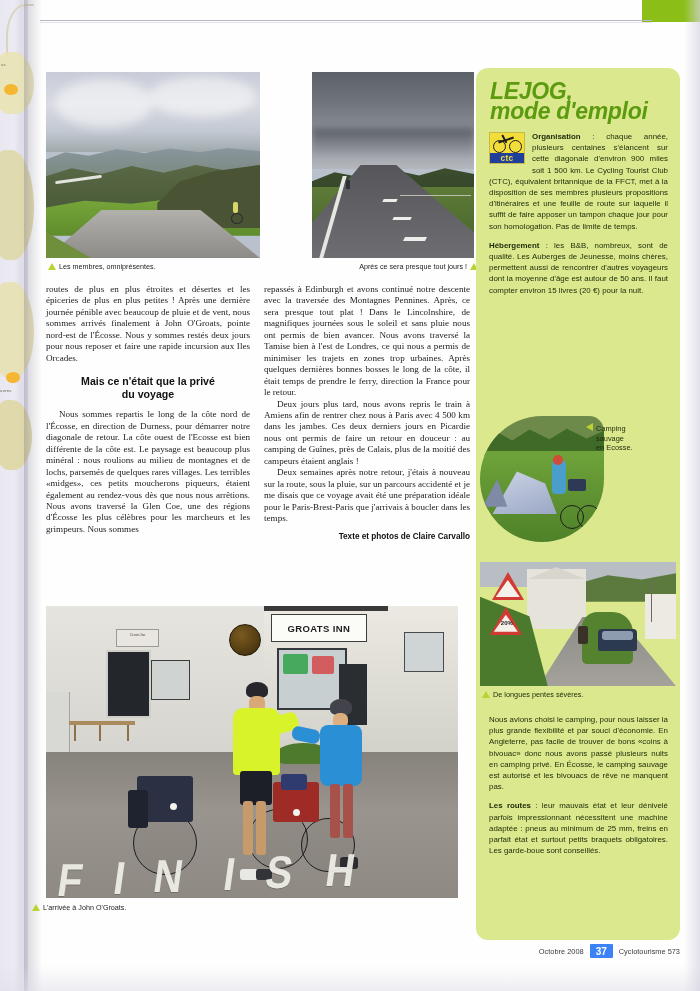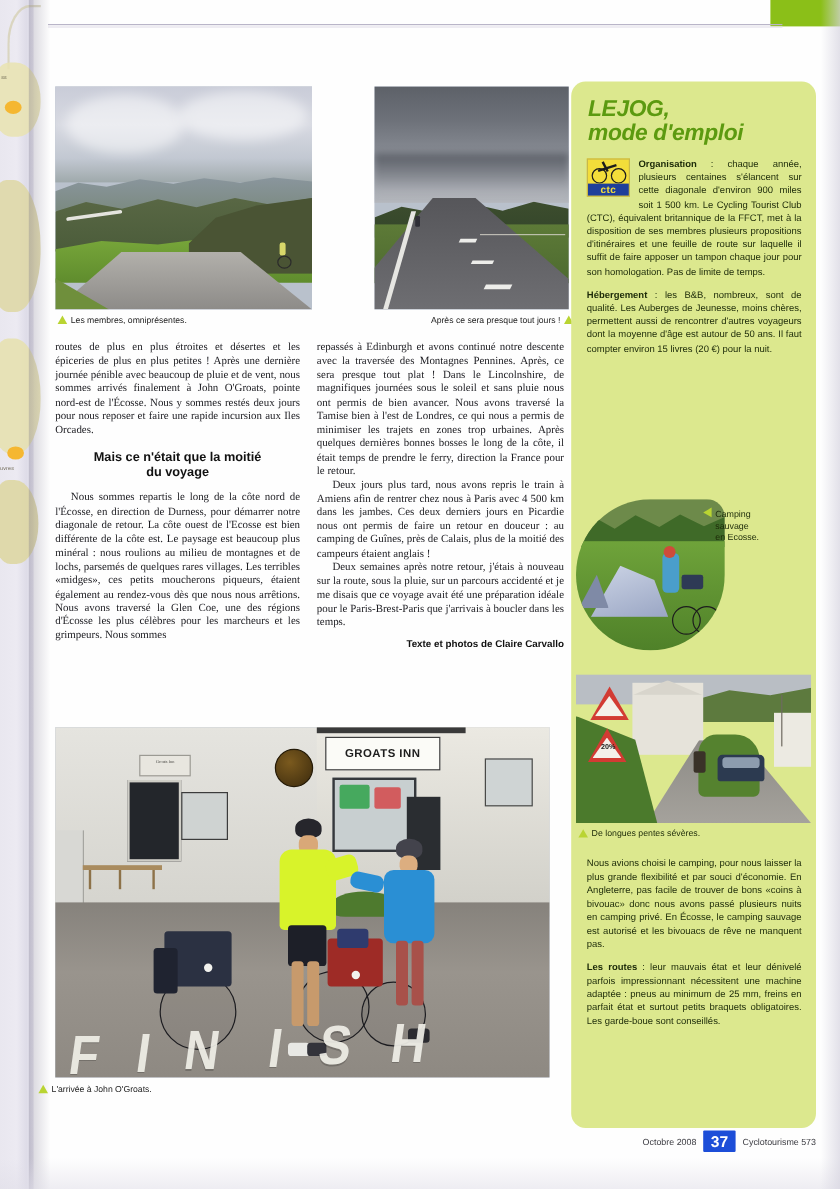--- a/index.html
+++ b/index.html
@@ -221,21 +221,21 @@
   }
 
   
   #sidebar{
     position:absolute;left:476px;top:68px;width:204px;height:872px;
     background:#dce88e;border-radius:12px;
   }
   .sb-title{
     font-family:"Liberation Sans",sans-serif;
     font-weight:bold;font-style:italic;
-    color:#5c9a10;font-size:19px;line-height:19.5px;
+    color:#5c9a10;font-size:23px;line-height:19.5px;
     padding:14px 0 0 14px;letter-spacing:-.3px;
   }
   .sb-title .l2{display:block;margin-top:0;}
   .sb-body{
     padding:10px 12px 0 13px;
     font-family:"Liberation Sans",sans-serif;
     font-size:7.9px;line-height:11.2px;
     color:#1c2a08;text-align:justify;
   }
   .sb-body p{margin:0 0 8px 0;}
@@ -308,21 +308,21 @@
   .sign b{position:absolute;left:-5px;top:13px;font-family:"Liberation Sans",sans-serif;
      font-size:6px;color:#1c1c1c;}
 
   
   .footer{
     position:absolute;left:480px;top:944px;width:200px;height:14px;
     font-family:"Liberation Sans",sans-serif;font-size:7.4px;color:#3c3c42;
     display:flex;align-items:center;justify-content:flex-end;gap:6px;
   }
   .pagebox{
-    background:#1d4ed8;color:#ffffff;font-weight:bold;font-size:13px;
+    background:#3b82f6;color:#ffffff;font-weight:bold;font-size:10px;
     padding:1.5px 6px;border-radius:1px;
   }
   .bottom-smudge{
     position:absolute;left:0;bottom:0;width:700px;height:26px;
     background:linear-gradient(180deg,rgba(255,255,255,0),rgba(224,222,232,.55));
   }
   .right-smudge{
     position:absolute;right:0;top:0;width:16px;height:991px;
     background:linear-gradient(270deg,rgba(214,212,224,.7),rgba(255,255,255,0));
   }
@@ -384,21 +384,21 @@
     <div class="fr-rider"></div>
     <div class="fr-fence"></div>
   </div>
   <div class="cap" style="right:222px;top:262px;">
     <span>Après ce sera presque tout jours !</span><span class="tri-r"></span>
   </div>
 
   <div class="col" id="col-left">
     <p class="noind">routes de plus en plus étroites et désertes et les épiceries de plus en plus petites ! Après une dernière journée pénible avec beaucoup de pluie et de vent, nous sommes arrivés finalement à John O'Groats, pointe nord-est de l'Écosse. Nous y sommes restés deux jours pour nous reposer et faire une rapide incursion aux Iles Orcades.</p>
     <div class="subhead">
-      <span>Mais ce n'était que la moitié</span><br>
+      <span>Mais ce n'était que la privé</span><br>
       <span>du voyage</span>
     </div>
     <p>Nous sommes repartis le long de la côte nord de l'Écosse, en direction de Durness, pour démarrer notre diagonale de retour. La côte ouest de l'Ecosse est bien différente de la côte est. Le paysage est beaucoup plus minéral : nous roulions au milieu de montagnes et de lochs, parsemés de quelques rares villages. Les terribles «midges», ces petits moucherons piqueurs, étaient également au rendez-vous dès que nous nous arrêtions. Nous avons traversé la Glen Coe, une des régions d'Écosse les plus célèbres pour les marcheurs et les grimpeurs. Nous sommes</p>
   </div>
 
   <div class="col" id="col-right">
     <p class="noind">repassés à Edinburgh et avons continué notre descente avec la traversée des Montagnes Pennines. Après, ce sera presque tout plat ! Dans le Lincolnshire, de magnifiques journées sous le soleil et sans pluie nous ont permis de bien avancer. Nous avons traversé la Tamise bien à l'est de Londres, ce qui nous a permis de minimiser les trajets en zones trop urbaines. Après quelques dernières bonnes bosses le long de la côte, il était temps de prendre le ferry, direction la France pour le retour.</p>
     <p>Deux jours plus tard, nous avons repris le train à Amiens afin de rentrer chez nous à Paris avec 4 500 km dans les jambes. Ces deux derniers jours en Picardie nous ont permis de faire un retour en douceur : au camping de Guînes, près de Calais, plus de la moitié des campeurs étaient anglais !</p>
     <p>Deux semaines après notre retour, j'étais à nouveau sur la route, sous la pluie, sur un parcours accidenté et je me disais que ce voyage avait été une préparation idéale pour le Paris-Brest-Paris que j'arrivais à boucler dans les temps.</p>
     <div class="byline">Texte et photos de Claire Carvallo</div>

